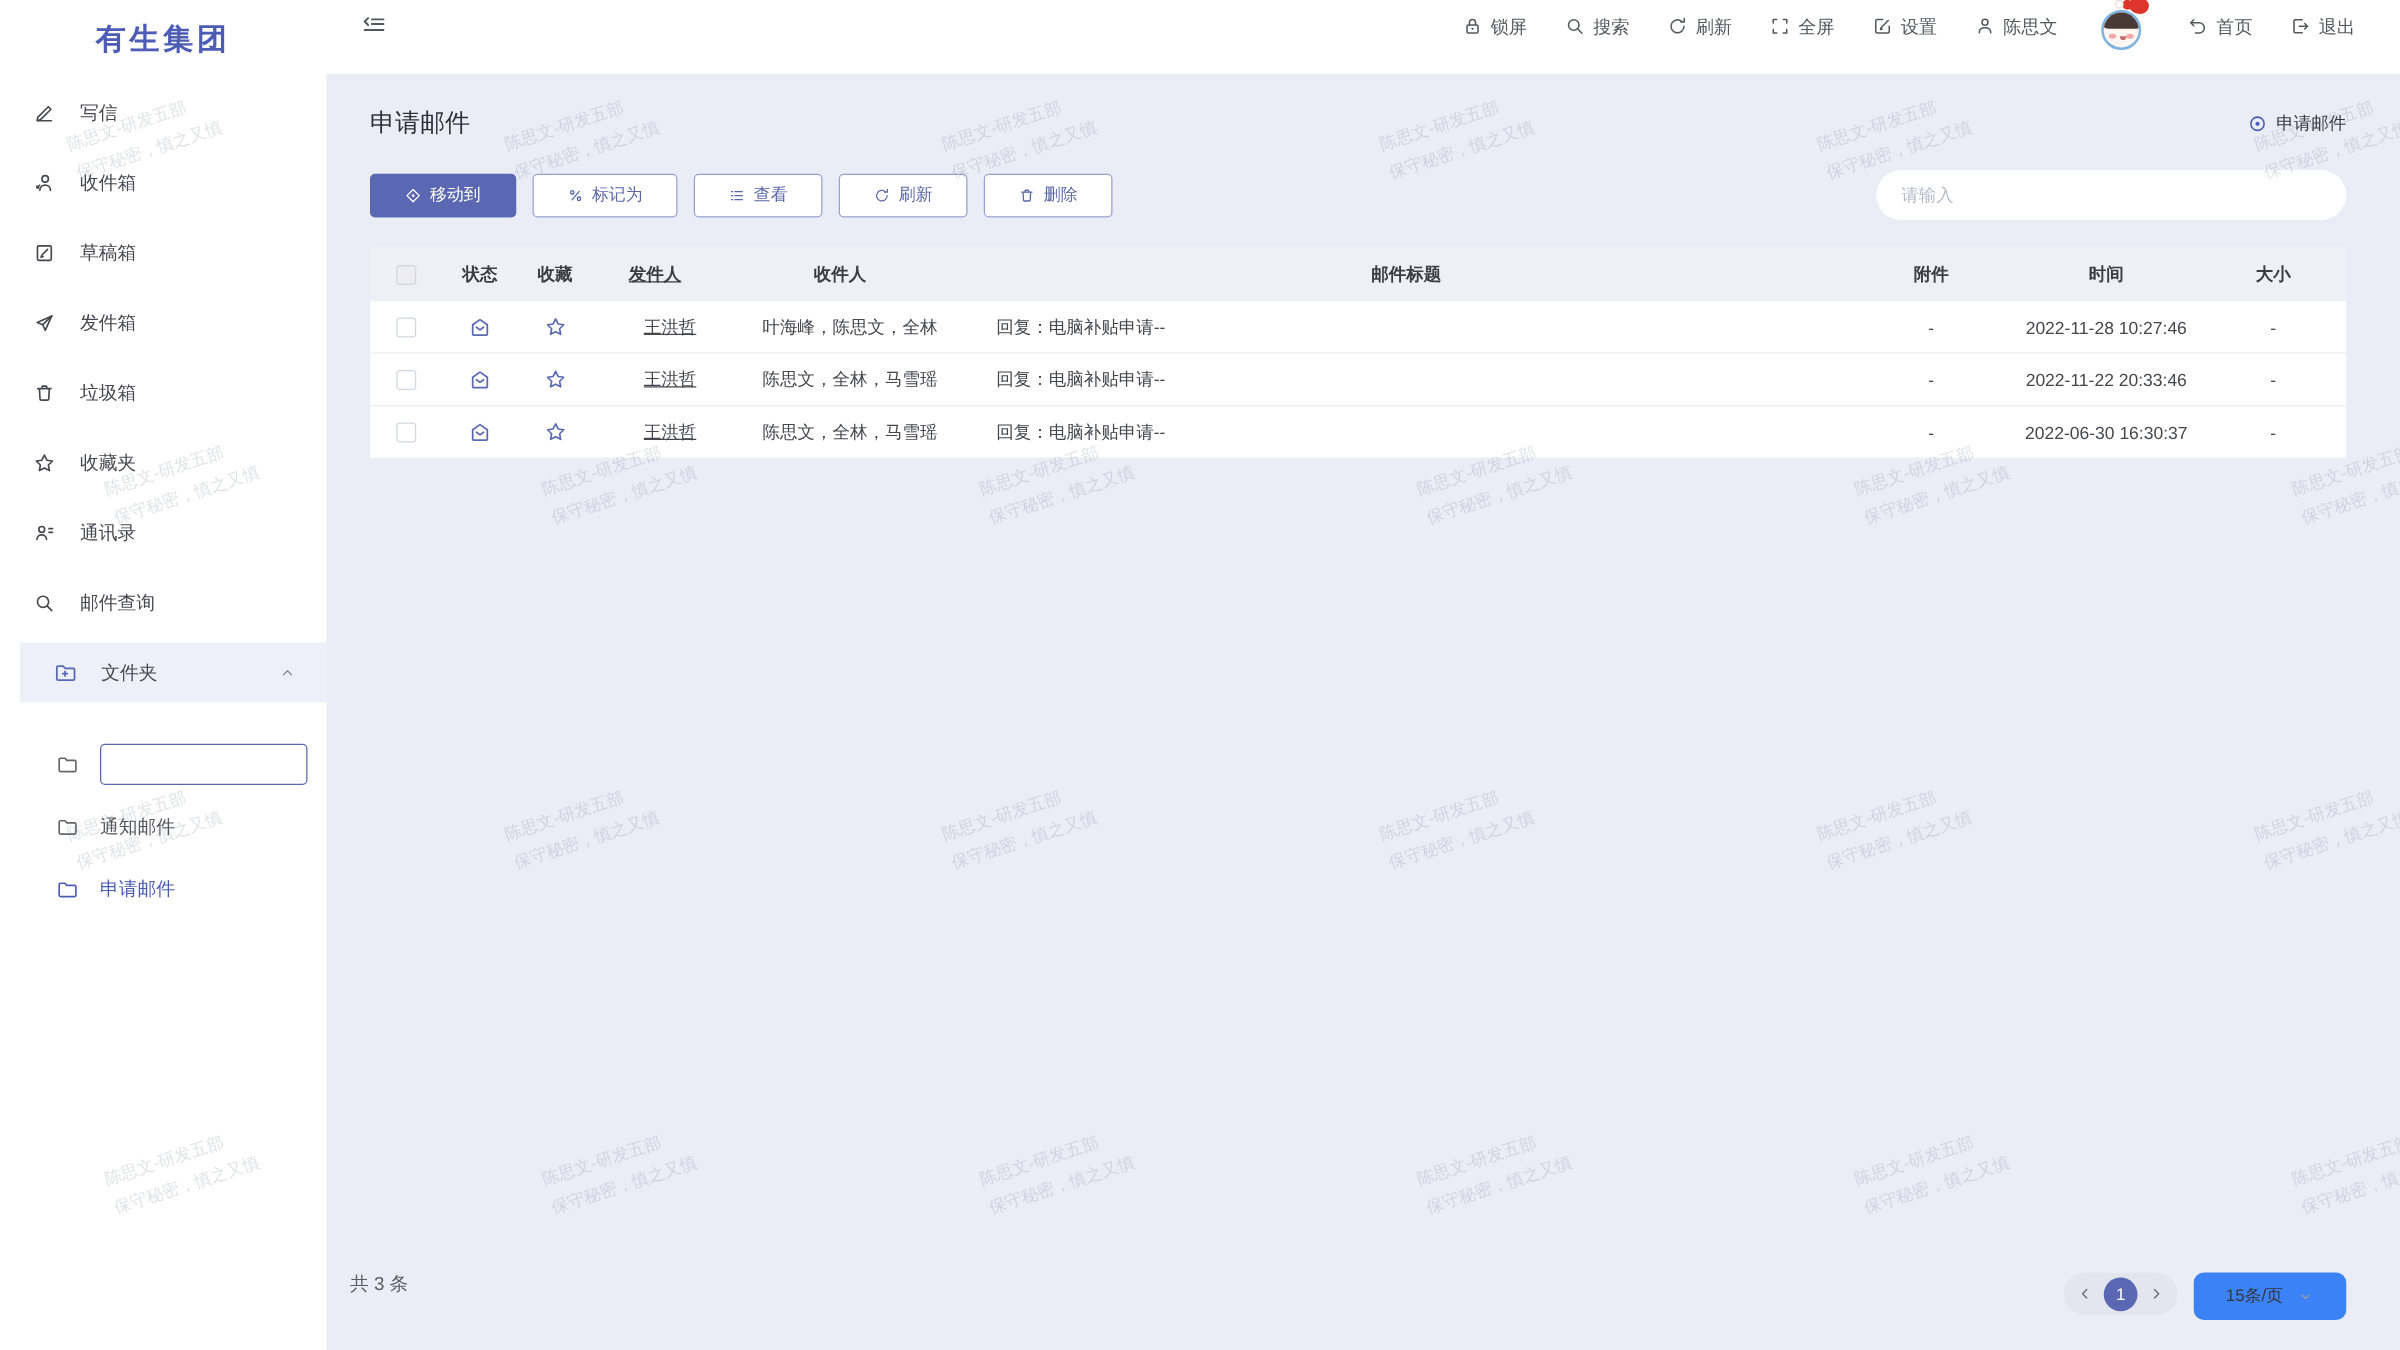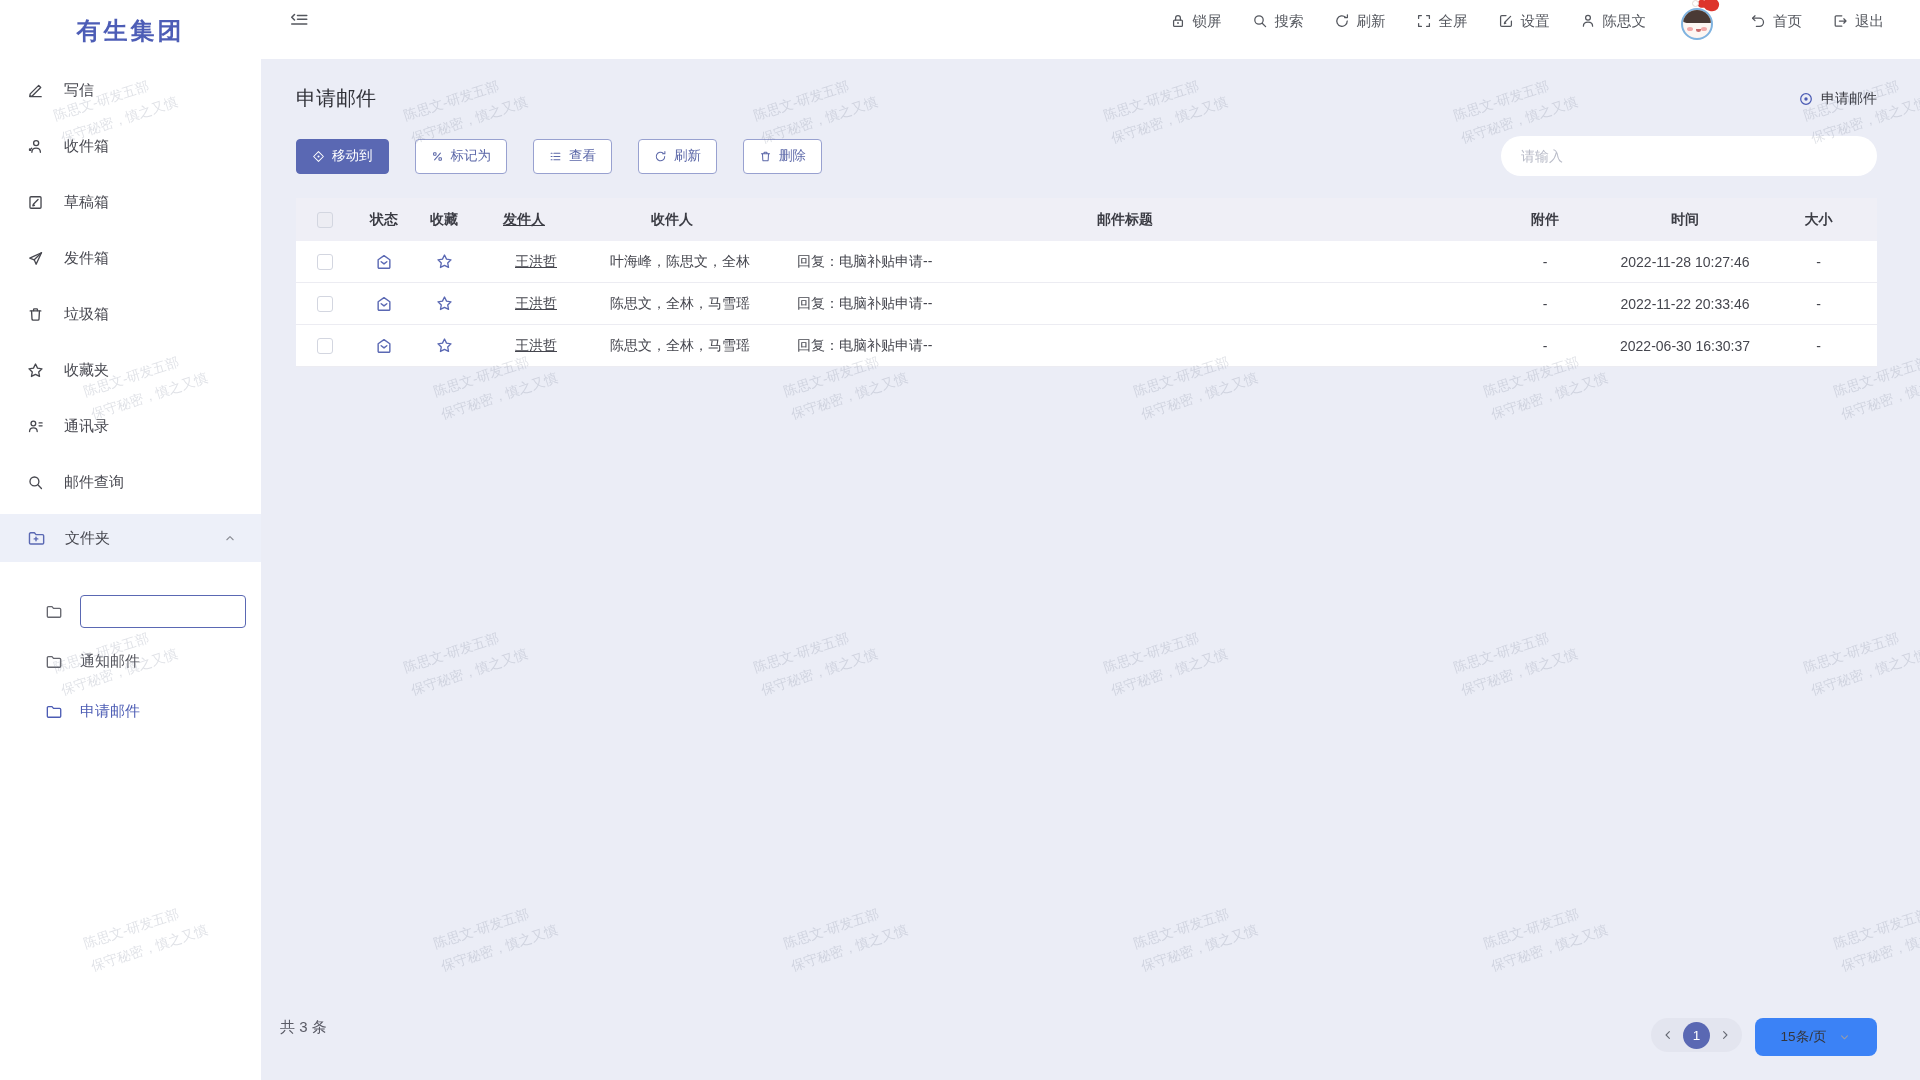--- a/index.html
+++ b/index.html
@@ -17,21 +17,21 @@
   .ic { display:inline-flex; align-items:center; justify-content:center; flex:none; }
   .ic svg { stroke:currentColor; fill:none; stroke-width:1.25; stroke-linecap:round; stroke-linejoin:round; }
 
   
   .logo { height:62px; display:flex; align-items:center; justify-content:center;
           color:#4d5db6; font-size:24px; font-weight:700; letter-spacing:3px; }
   .menu-item { height:56px; display:flex; align-items:center; gap:20px; padding-left:27px;
                font-size:15px; color:#46474f; cursor:pointer; }
   .menu-item .ic { color:#47484f; }
   .folders-header { height:48px; margin-top:4px; background:#edf0f9; display:flex; align-items:center;
-                    gap:20px; padding:0 24px 0 27px; font-size:15px; color:#46474f; cursor:pointer; }
+                    gap:20px; padding:0 24px 0 27px; font-size:15px; color:#46474f; cursor:pointer;margin-left:16px; }
   .folders-header .ic.folder-add { color:#5a68b3; }
   .folders-header .chev { margin-left:auto; color:#8a8c94; }
   .folder-children { padding-top:24px; }
   .folder-child { height:50px; display:flex; align-items:center; gap:18px; padding-left:45px;
                   font-size:15px; color:#54555d; cursor:pointer; }
   .folder-child .ic { color:#65666e; }
   .folder-child.active, .folder-child.active .ic { color:#4c5cb4; }
   .new-folder-input { width:166px; height:33px; border:1px solid #5a68b3; border-radius:4px;
                       background:#fff; outline:none; padding:0 10px; font-size:14px; color:#333;
                       font-family:inherit; }
@@ -60,22 +60,22 @@
   .avatar .pom { position:absolute; left:16px; top:2px; width:7px; height:7px; background:#fff;
                  border:1px solid #e5d9d4; border-radius:50%; }
 
   
   .page-head { padding-top:26px; display:flex; align-items:center; justify-content:space-between; }
   .page-title { font-size:20px; color:#303138; }
   .breadcrumb { display:flex; align-items:center; gap:7px; font-size:14px; color:#36373e; cursor:pointer; }
   .breadcrumb .ic { color:#4c5cb4; }
 
   .toolbar-row { margin-top:24px; display:flex; align-items:center; }
-  .btn { height:35px; display:inline-flex; align-items:center; gap:7px; padding:0 15px;
-         border-radius:4px; font-size:13.5px; cursor:pointer; margin-right:26px;
+  .btn { height:35px; display:inline-flex; align-items:center; gap:7px; padding:0 27px;
+         border-radius:4px; font-size:13.5px; cursor:pointer; margin-right:13px;
          background:#fff; border:1px solid #98a1d0; color:#5b67a8; }
   .btn .ic { color:inherit; }
   .btn.primary { background:#5a68b3; border-color:#5a68b3; color:#fff; }
   .search-input { margin-left:auto; width:376px; height:40px; border:none; outline:none;
                   border-radius:20px; background:#fff; padding:0 20px; font-size:14px; color:#333;
                   font-family:inherit; }
   .search-input::placeholder { color:#b9bcc8; }
 
   
   .table { margin-top:22px; }

